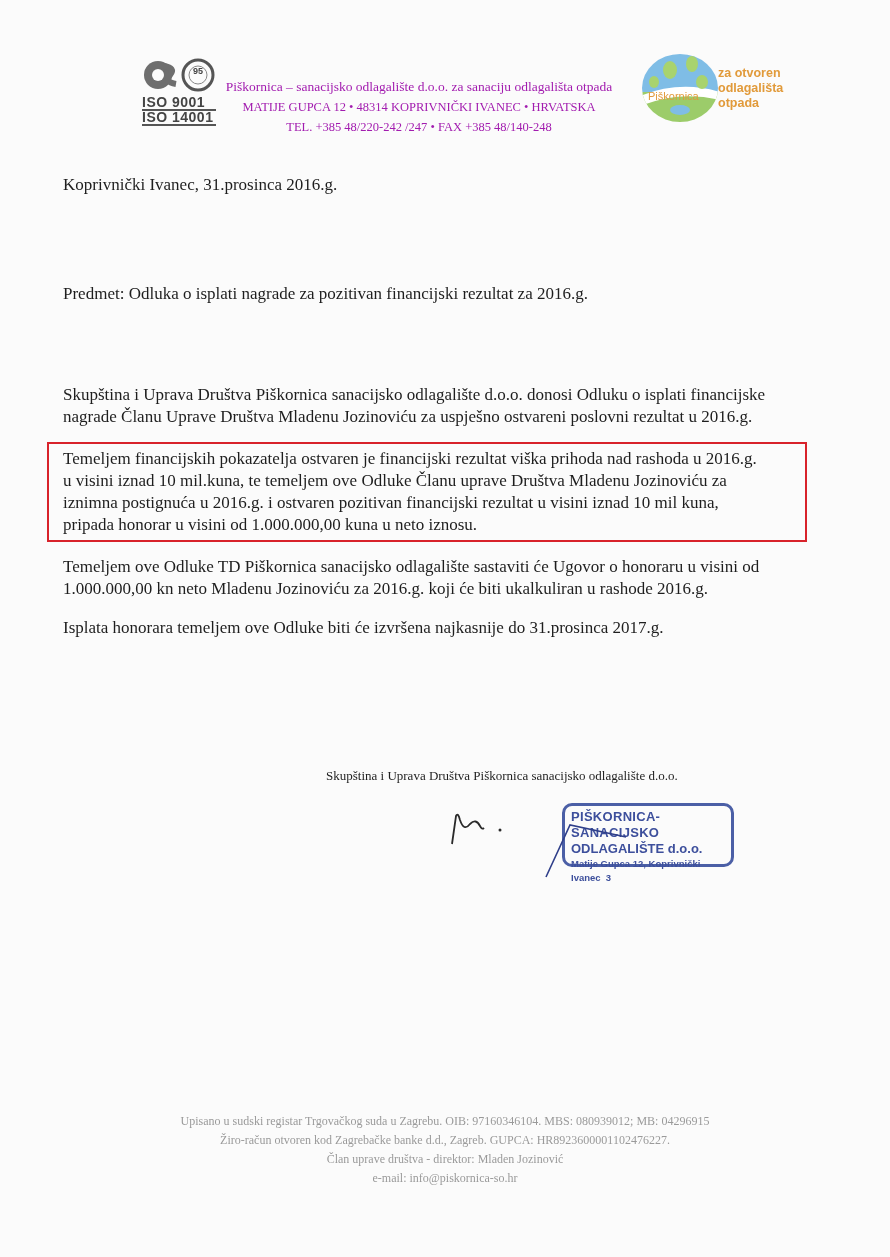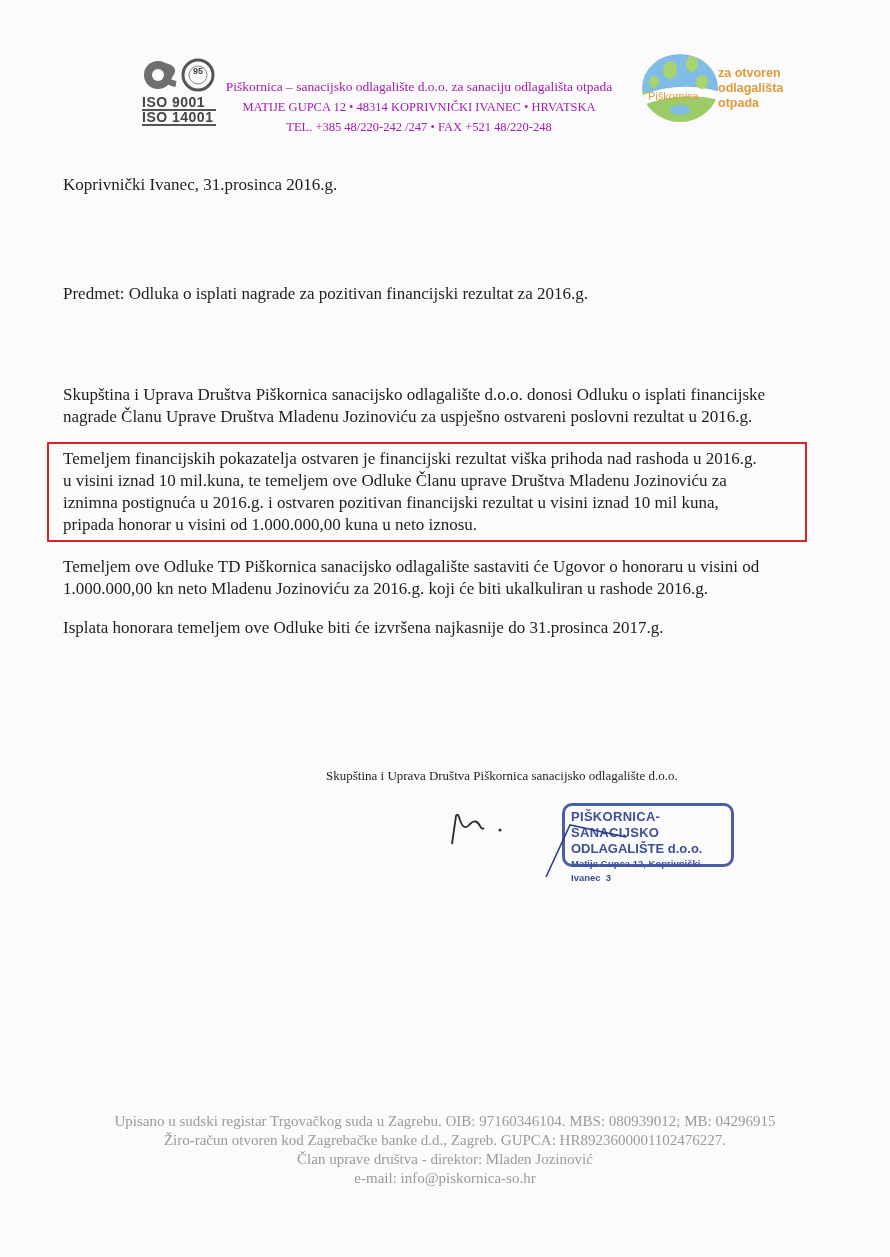--- a/index.html
+++ b/index.html
@@ -45,42 +45,42 @@
     border: 3px solid #4b5fa6; border-radius: 10px;
     color: #3d4f9c; font-family: "Liberation Sans", sans-serif; font-weight: bold;
     box-sizing: border-box; padding: 3px 6px;
   }
   .stamp .s1 { font-size: 13px; line-height: 16px; letter-spacing: 0.3px; }
   .stamp .s2 { font-size: 13px; line-height: 16px; }
   .stamp .s3 { font-size: 9.5px; line-height: 14px; }
   .stamp-slash { left: 540px; top: 815px; width: 90px; height: 65px; }
 
   
-  .footer { left: 0; top: 1112px; width: 890px; text-align: center; font-size: 15px; line-height: 19px; color: #9a9a9a; }
+  .footer { left: 0; top: 1112px; width: 890px; text-align: center; font-size: 12px; line-height: 19px; color: #9a9a9a; }
 </style>
 </head>
 <body>
 
 <div class="abs qs-logo">
   <svg width="76" height="34" viewBox="0 0 76 34">
     <circle cx="16" cy="17" r="14" fill="#6e6e6e"></circle>
     <circle cx="16" cy="17" r="6" fill="#fbfbfb"></circle>
     <path d="M22 8 Q34 10 28 17 Q22 24 34 26" stroke="#6e6e6e" stroke-width="6" fill="none"></path>
     <circle cx="56" cy="17" r="15" fill="none" stroke="#555" stroke-width="3"></circle>
     <circle cx="56" cy="17" r="9" fill="none" stroke="#888" stroke-width="1"></circle>
     <text x="56" y="16" font-family="Liberation Sans, sans-serif" font-size="9" font-weight="bold" text-anchor="middle" fill="#444">95</text>
   </svg>
   <span class="iso iso-line">ISO 9001</span>
   <span class="iso iso-line">ISO 14001</span>
 </div>
 
 <div class="abs hdr-text">
   <div class="l1">Piškornica – sanacijsko odlagalište d.o.o. za sanaciju odlagališta otpada</div>
   <div class="l2">MATIJE GUPCA 12 • 48314 KOPRIVNIČKI IVANEC • HRVATSKA</div>
-  <div class="l3">TEL. +385 48/220-242 /247 • FAX +521 48/220-248</div>
+  <div class="l3">TEL. +385 48/220-242 /247 • FAX +385 48/140-248</div>
 </div>
 
 <svg class="abs brand-logo" viewBox="0 0 150 72">
   <defs>
     <clipPath id="circ">
         <ellipse cx="40" cy="36" rx="38" ry="34"></ellipse>
       </clipPath>
   </defs>
   <g clip-path="url(#circ)">
     <rect x="0" y="0" width="80" height="40" fill="#7fbde6"></rect>

